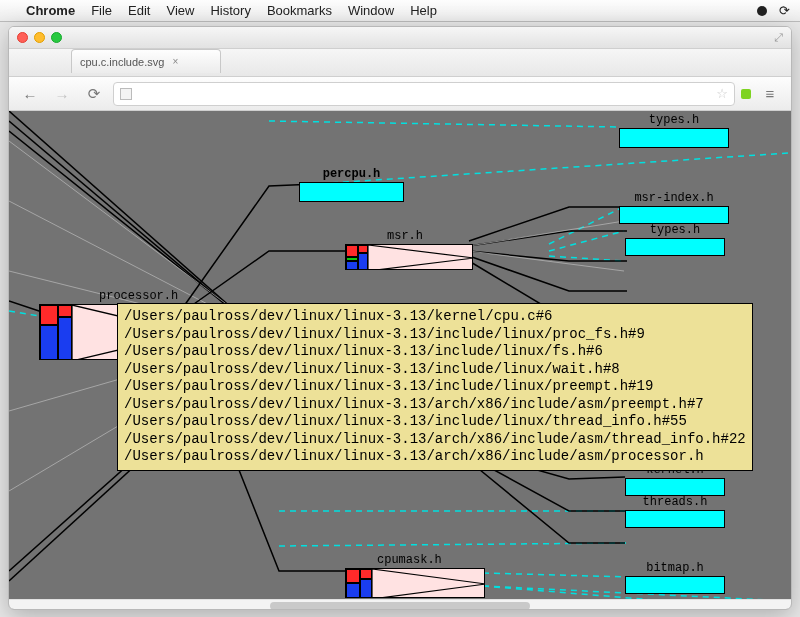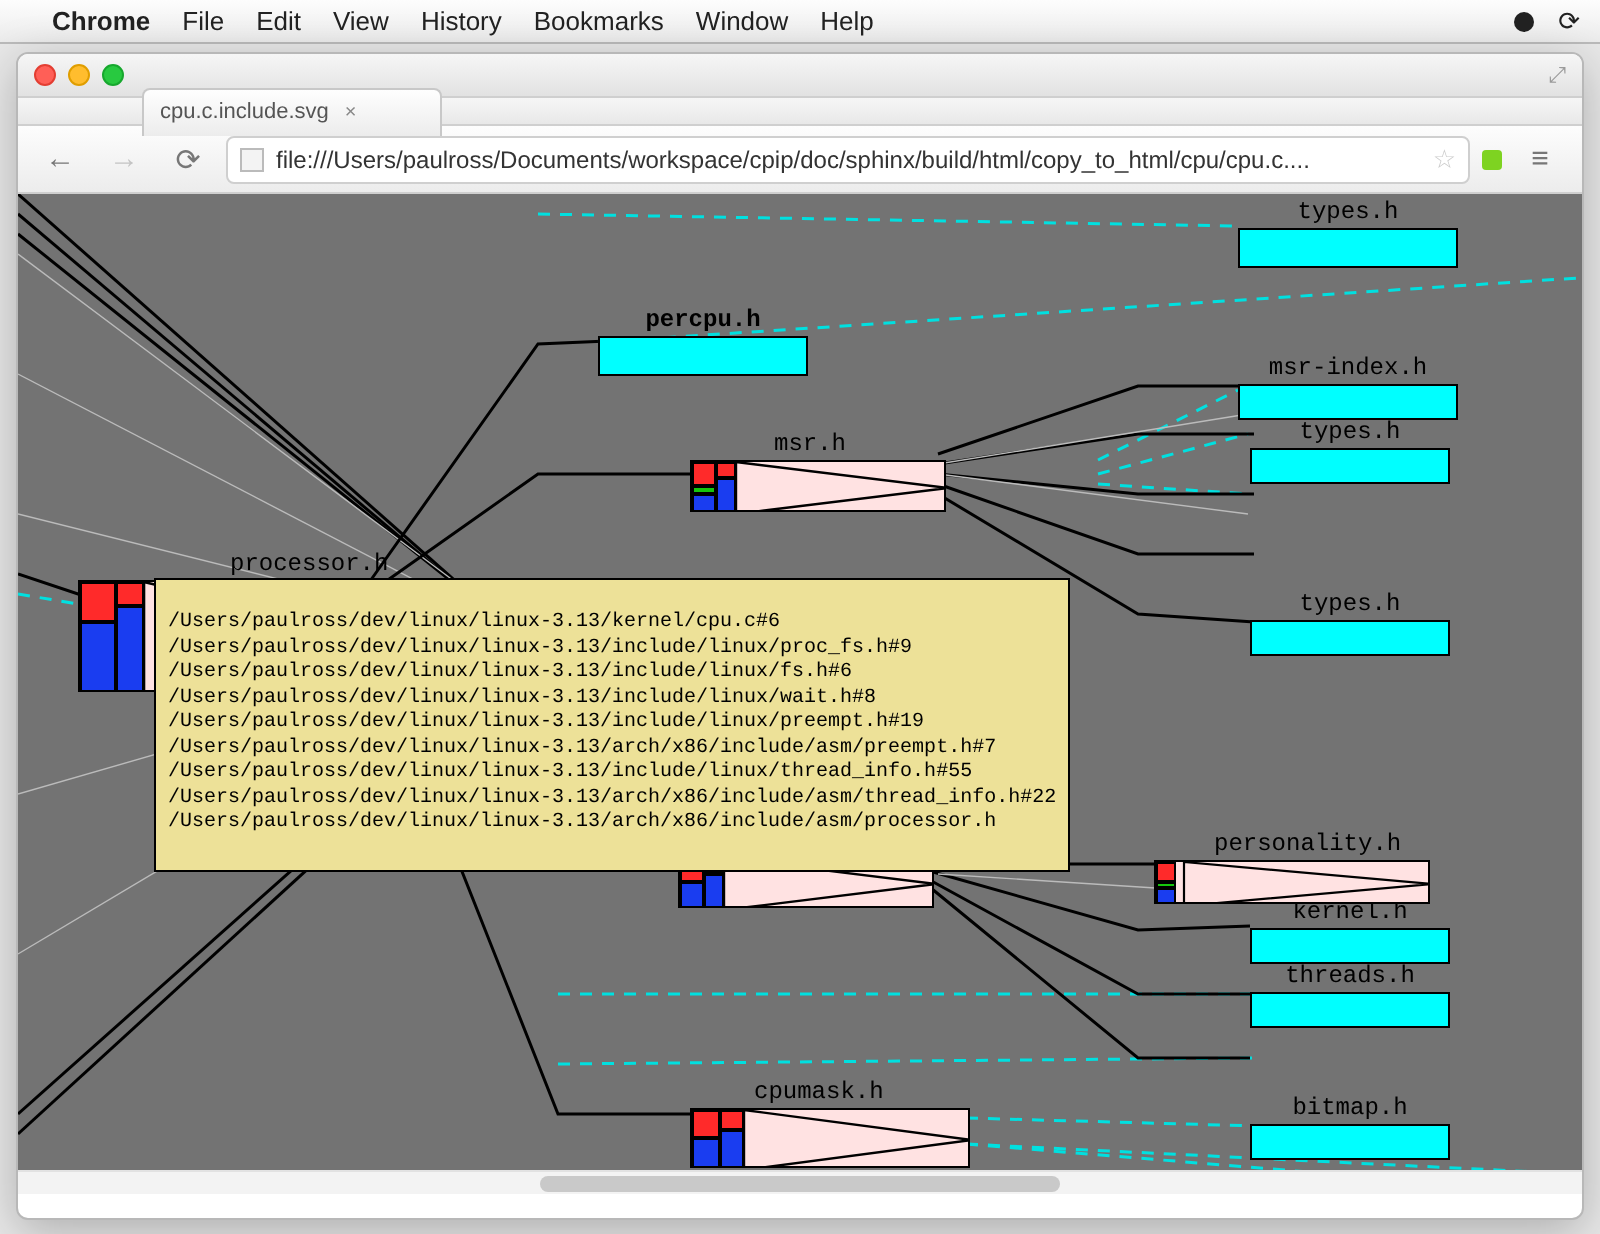--- a/index.html
+++ b/index.html
@@ -50,25 +50,25 @@
     position: relative;
   }
   .traffic { display: flex; gap: 6px; }
   .traffic span { width: 11px; height: 11px; border-radius: 50%; display: inline-block; }
   .tl-close { background: #ff5f57; border: 1px solid #e33e32; }
   .tl-min   { background: #ffbd2e; border: 1px solid #e09e00; }
   .tl-max   { background: #28c940; border: 1px solid #17a82e; }
   .fullscreen-ic { position: absolute; right: 8px; color: #9a9a9a; font-size: 11px; }
 
   .tabstrip {
-    height: 14px;
+    height: 28px;
     background: linear-gradient(#f6f6f6, #e8e8e8);
     border-bottom: 1px solid #cfcfcf;
     display: flex;
-    align-items: center;
+    align-items: flex-start;
     padding-left: 62px;
   }
   .tab {
     height: 24px;
     background: linear-gradient(#fefefe, #ececec);
     border: 1px solid #c8c8c8;
     border-bottom: none;
     border-radius: 4px 4px 0 0;
     padding: 3px 8px;
     font-size: 11px;
@@ -156,24 +156,25 @@
   .pink-body .sub-blue { position: absolute; left:0; width: 14px; background: #1a3df0; border: 1px solid #000; }
   .pink-body .sub-green { position: absolute; width: 14px; background: #16c60c; border: 1px solid #000; }
   .pink-body svg { position: absolute; left: 0; top: 0; }
 
   
   .tooltip-box {
     position: absolute;
     background: #ede198;
     border: 1px solid #000;
     font-family: "Courier New", monospace;
-    font-size: 10px;
-    padding: 16px 6px;
+    font-size: 14px;
+    padding: 4px 6px;
     line-height: 1.25;
     white-space: nowrap;
+    margin-left: 40px;
   }
 
   
   .hscroll {
     position: absolute;
     left: 0; right: 0; bottom: 0;
     height: 12px;
     background: #f3f3f3;
     border-top: 1px solid #e2e2e2;
     display: flex;
@@ -221,21 +222,20 @@
       <span class="tab-close">×</span>
     </div>
   </div>
 
   <div class="addrbar">
     <div class="navbtn">←</div>
     <div class="navbtn disabled">→</div>
     <div class="navbtn">⟳</div>
     <div class="urlbox">
       <span class="file-icon"></span>
-      <span>file:///Users/paulross/Documents/workspace/cpip/doc/sphinx/build/html/copy_to_html/cpu/cpu.c....</span>
       <span class="star">☆</span>
     </div>
     <span class="green-dot"></span>
     <div class="navbtn">≡</div>
   </div>
 
   <div class="content">
 
     <svg class="diagram" width="784" height="500">
 
@@ -322,21 +322,21 @@
     <div class="hdr-box" style="left:616px; top:384px;">
       <div class="label">threads.h</div>
       <div class="cyan-box" style="width:100px; height:18px;"></div>
     </div>
     <div class="hdr-box" style="left:616px; top:450px;">
       <div class="label">bitmap.h</div>
       <div class="cyan-box" style="width:100px; height:18px;"></div>
     </div>
 
     <div class="pink-wrap" style="left:30px; top:178px;">
-      <div class="label" style="margin-left:76px">processor.h</div>
+      <div class="label" style="margin-left:60px">processor.h</div>
       <div class="pink-body" style="width:150px; height:56px;">
         <div class="sub-red" style="height:20px; width:18px;"></div>
         <div class="sub-red" style="left:18px; top:0; height:12px; width:14px;"></div>
         <div class="sub-blue" style="top:20px; height:36px; width:18px;"></div>
         <div class="sub-blue" style="left:18px; top:12px; height:44px; width:14px;"></div>
         <svg width="150" height="56">
             <path d="M32 0 L150 28 L32 56 Z" fill="none" stroke="#000" stroke-width="1.3"></path>
           </svg>
       </div>
     </div>

